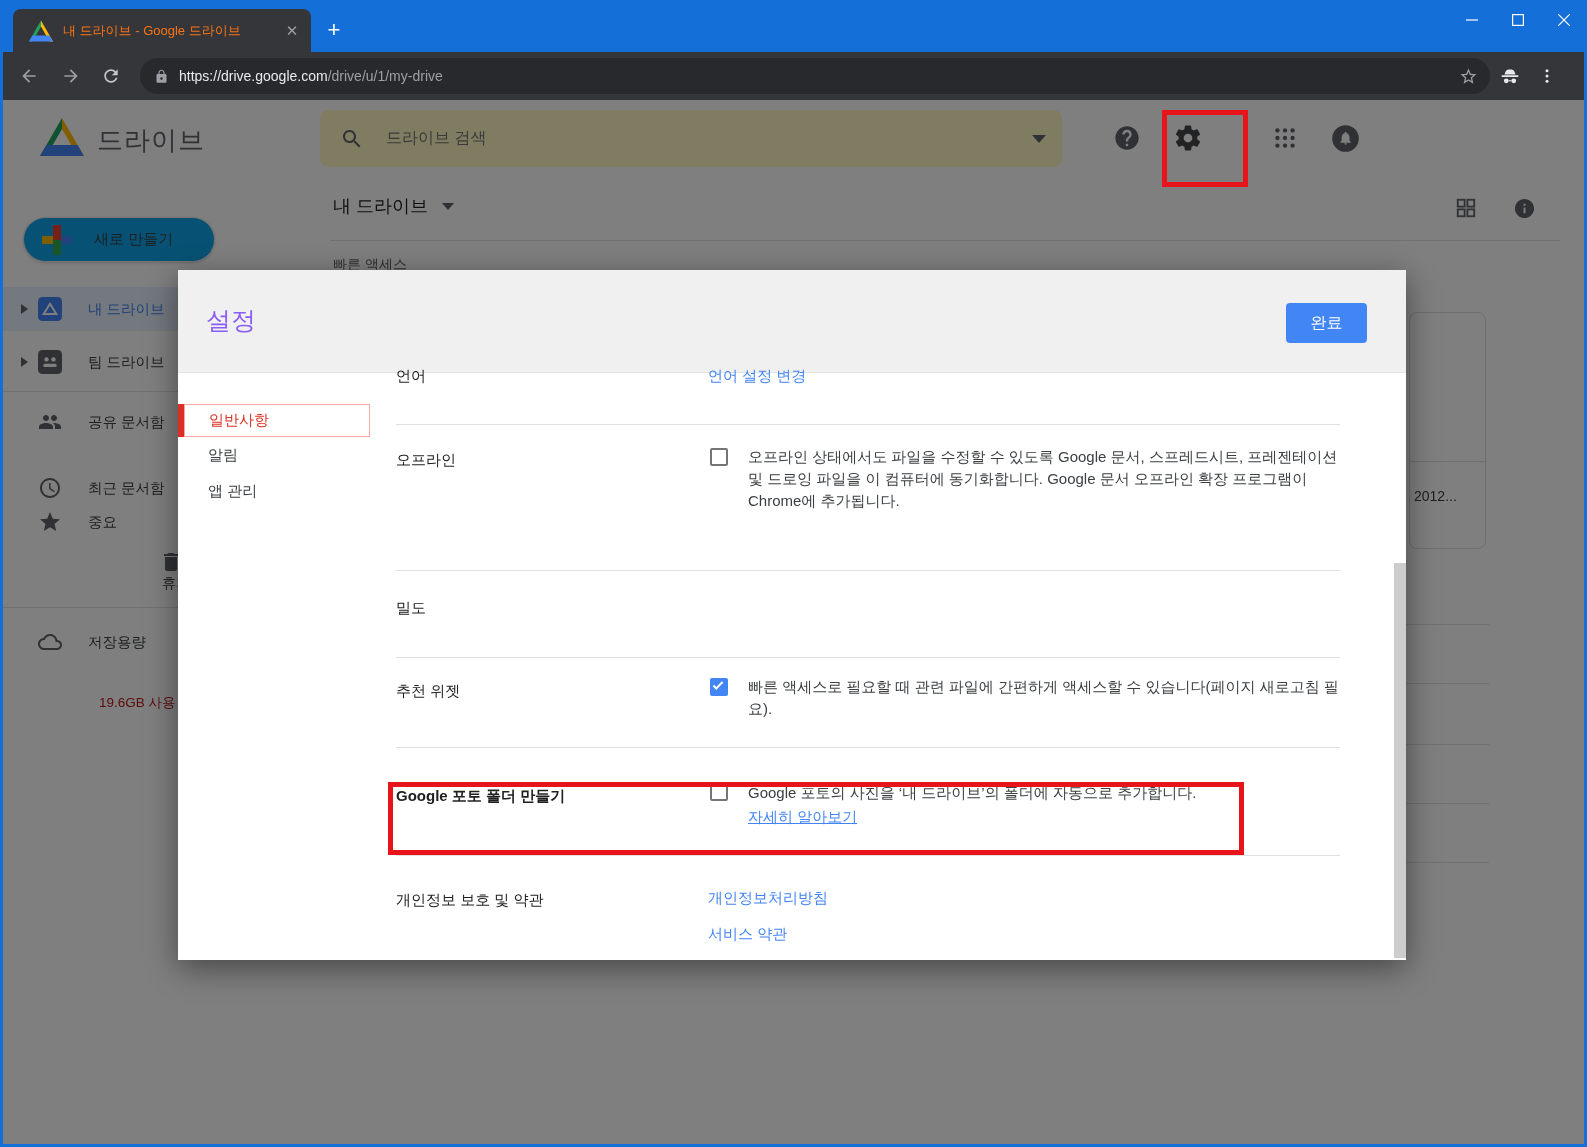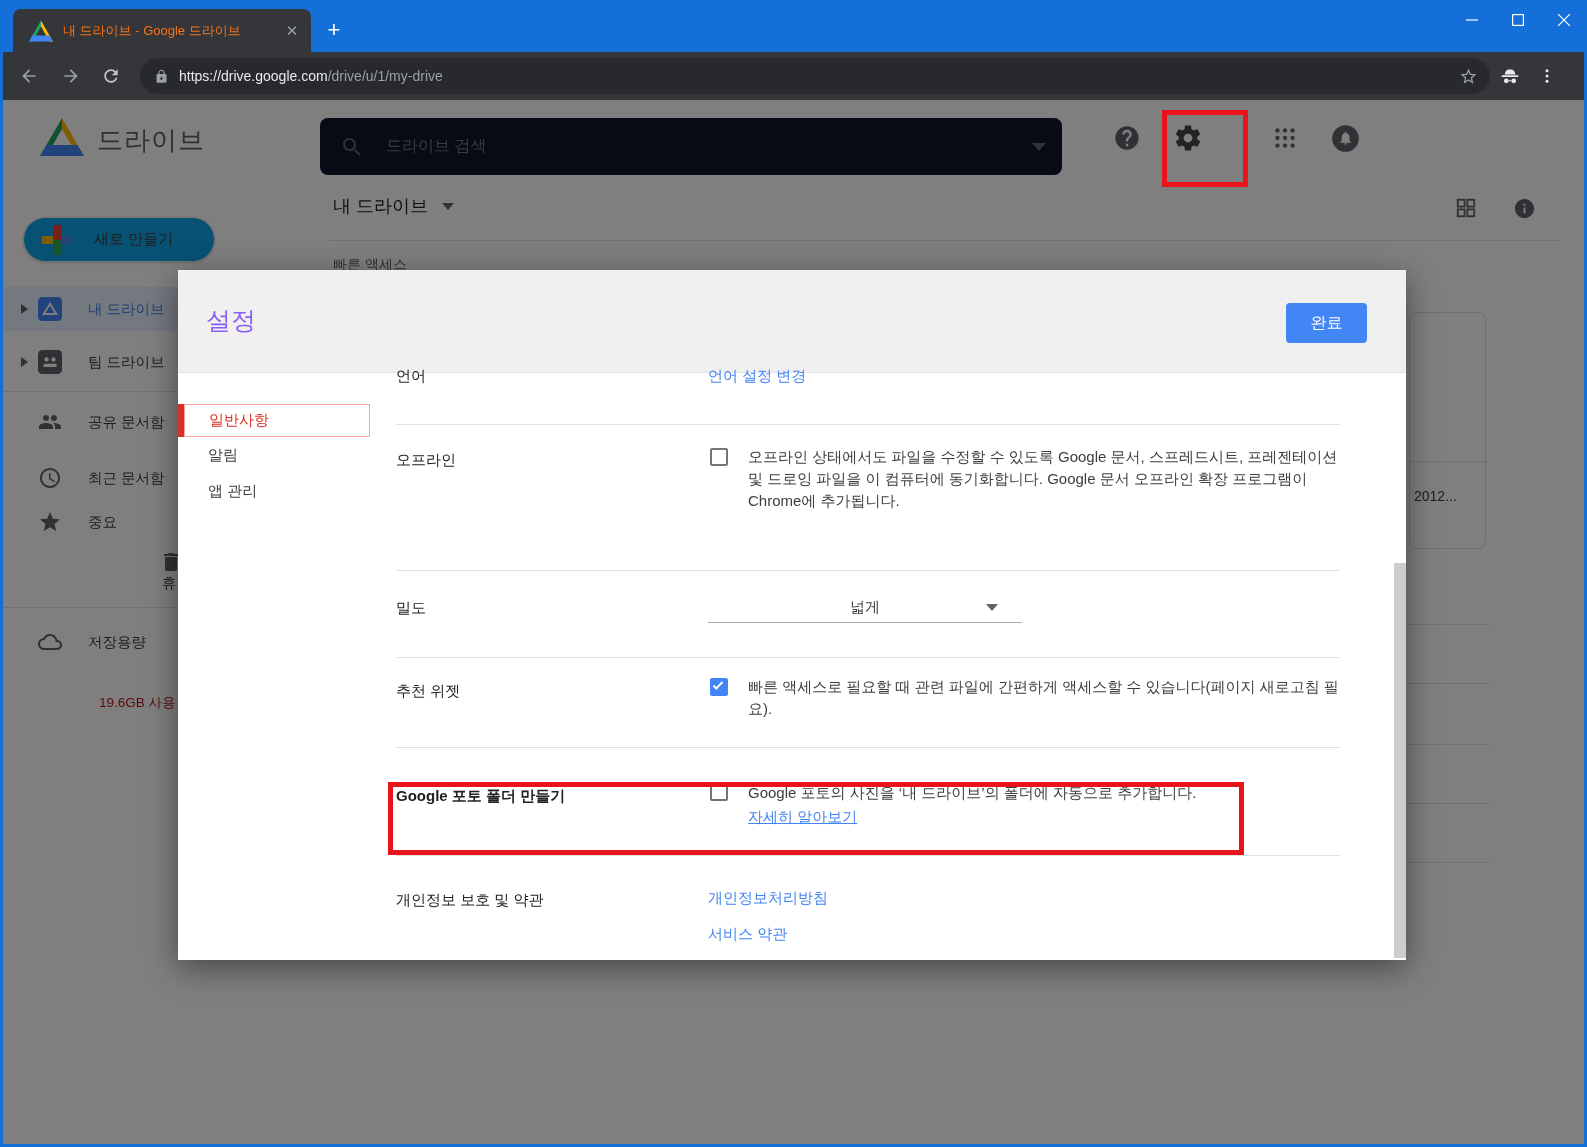--- a/index.html
+++ b/index.html
@@ -19,21 +19,21 @@
   .toolbar { left:0; top:52px; width:1587px; height:48px; background:#35363a; display:flex; align-items:center; }
   .navbtn { width:34px; height:34px; display:flex; align-items:center; justify-content:center; }
   .omnibox { left:140px; top:58px; width:1350px; height:36px; background:#28292c; border-radius:18px;
              display:flex; align-items:center; padding:0 12px 0 14px; }
   .url { margin-left:10px; font-size:14px; flex:1; white-space:nowrap; }
   .url .host { color:#e8eaed; } .url .path { color:#9aa0a6; }
 
   
   .drivepage { left:3px; top:100px; width:1581px; height:1044px; background:#fff; overflow:hidden; }
   .brand-text { font-size:26px; color:#5f6368; letter-spacing:1px; }
-  .searchbar { left:317px; top:18px; width:742px; height:57px; background:#0f172a; border-radius:8px;
+  .searchbar { left:317px; top:10px; width:742px; height:57px; background:#fef9c3; border-radius:8px;
                display:flex; align-items:center; padding:0 16px 0 20px;justify-content:space-between; }
   .search-ph { margin-left:22px; font-size:16px; color:#757575; flex:1; }
   .tri-down { width:0; height:0; border-left:7px solid transparent; border-right:7px solid transparent; border-top:8px solid #5f6368; }
   .hicon { display:flex; align-items:center; justify-content:center; }
   .page-title { font-size:18px; color:#202124; }
   .divider-h { background:#e0e0e0; height:1px; }
   .newbtn { left:20px; top:117px; width:192px; height:45px; background:#0ea5e9; border:1px solid #e6e6e6; border-radius:24px;
             box-shadow:0 1px 3px rgba(0,0,0,.18); display:flex; align-items:center; padding-left:18px; }
   .newbtn-label { margin-left:22px; font-size:15px; color:#3c4043; }
   .plus { position:relative; width:30px; height:30px; }
@@ -265,21 +265,21 @@
       <span class="side-label">팀 드라이브</span>
     </div>
     <div class="abs divider-h" style="left:0; top:291px; width:300px;"></div>
 
     <div class="abs side-row" style="top:300px; padding-left:35px;">
       <svg class="mini-ic" width="26" height="26" viewBox="0 0 24 24" fill="#5f6368">
           <path d="M16 11c1.66 0 2.99-1.34 2.99-3S17.66 5 16 5c-1.66 0-3 1.34-3 3s1.34 3 3 3zm-8 0c1.66 0 2.99-1.34 2.99-3S9.66 5 8 5C6.34 5 5 6.34 5 8s1.34 3 3 3zm0 2c-2.33 0-7 1.17-7 3.5V19h14v-2.5c0-2.33-4.67-3.5-7-3.5zm8 0c-.29 0-.62.02-.97.05 1.16.84 1.97 1.97 1.97 3.45V19h6v-2.5c0-2.33-4.67-3.5-7-3.5z"></path>
         </svg>
       <span class="side-label">공유 문서함</span>
     </div>
-    <div class="abs side-row" style="top:356px; padding-left:35px;">
+    <div class="abs side-row" style="top:366px; padding-left:35px;">
       <svg class="mini-ic" width="25" height="25" viewBox="0 0 24 24" fill="#5f6368">
           <path d="M11.99 2C6.47 2 2 6.48 2 12s4.47 10 9.99 10C17.52 22 22 17.52 22 12S17.52 2 11.99 2zM12 20c-4.42 0-8-3.58-8-8s3.58-8 8-8 8 3.58 8 8-3.58 8-8 8zm.5-13H11v6l5.25 3.15.75-1.23-4.5-2.67z"></path>
         </svg>
       <span class="side-label">최근 문서함</span>
     </div>
     <div class="abs side-row" style="top:400px; padding-left:35px;">
       <svg class="mini-ic" width="25" height="25" viewBox="0 0 24 24" fill="#5f6368">
           <path d="M12 17.27L18.18 21l-1.64-7.03L22 9.24l-7.19-.61L12 2 9.19 8.63 2 9.24l5.46 4.73L5.82 21z"></path>
         </svg>
       <span class="side-label">중요</span>
@@ -321,24 +321,20 @@
     <div class="abs m-div" style="top:154px;"></div>
 
     <div class="abs m-label" style="top:181px;">오프라인</div>
     <div class="abs cbox" style="left:532px; top:178px;"></div>
     <div class="abs m-text" style="left:570px; top:176px; width:594px;">
       <span>오프라인 상태에서도 파일을 수정할 수 있도록 Google 문서, 스프레드시트, 프레젠테이션 및 드로잉 파일을 이 컴퓨터에 동기화합니다. Google 문서 오프라인 확장 프로그램이 Chrome에 추가됩니다.</span>
     </div>
     <div class="abs m-div" style="top:300px;"></div>
 
     <div class="abs m-label" style="top:329px;">밀도</div>
-    <div class="abs density-box">
-      <span class="density-val">넓게</span>
-      <div class="density-arrow"></div>
-    </div>
     <div class="abs m-div" style="top:387px;"></div>
 
     <div class="abs m-label" style="top:412px;">추천 위젯</div>
     <div class="abs cbox-on" style="left:532px; top:408px;">
         <span></span>
       </div>
     <div class="abs m-text" style="left:570px; top:406px; width:594px;">빠른 액세스로 필요할 때 관련 파일에 간편하게 액세스할 수 있습니다(페이지 새로고침 필요).</div>
     <div class="abs m-div" style="top:477px;"></div>
 
     <div class="abs m-label" style="top:517px; font-weight:bold;">Google 포토 폴더 만들기</div>

